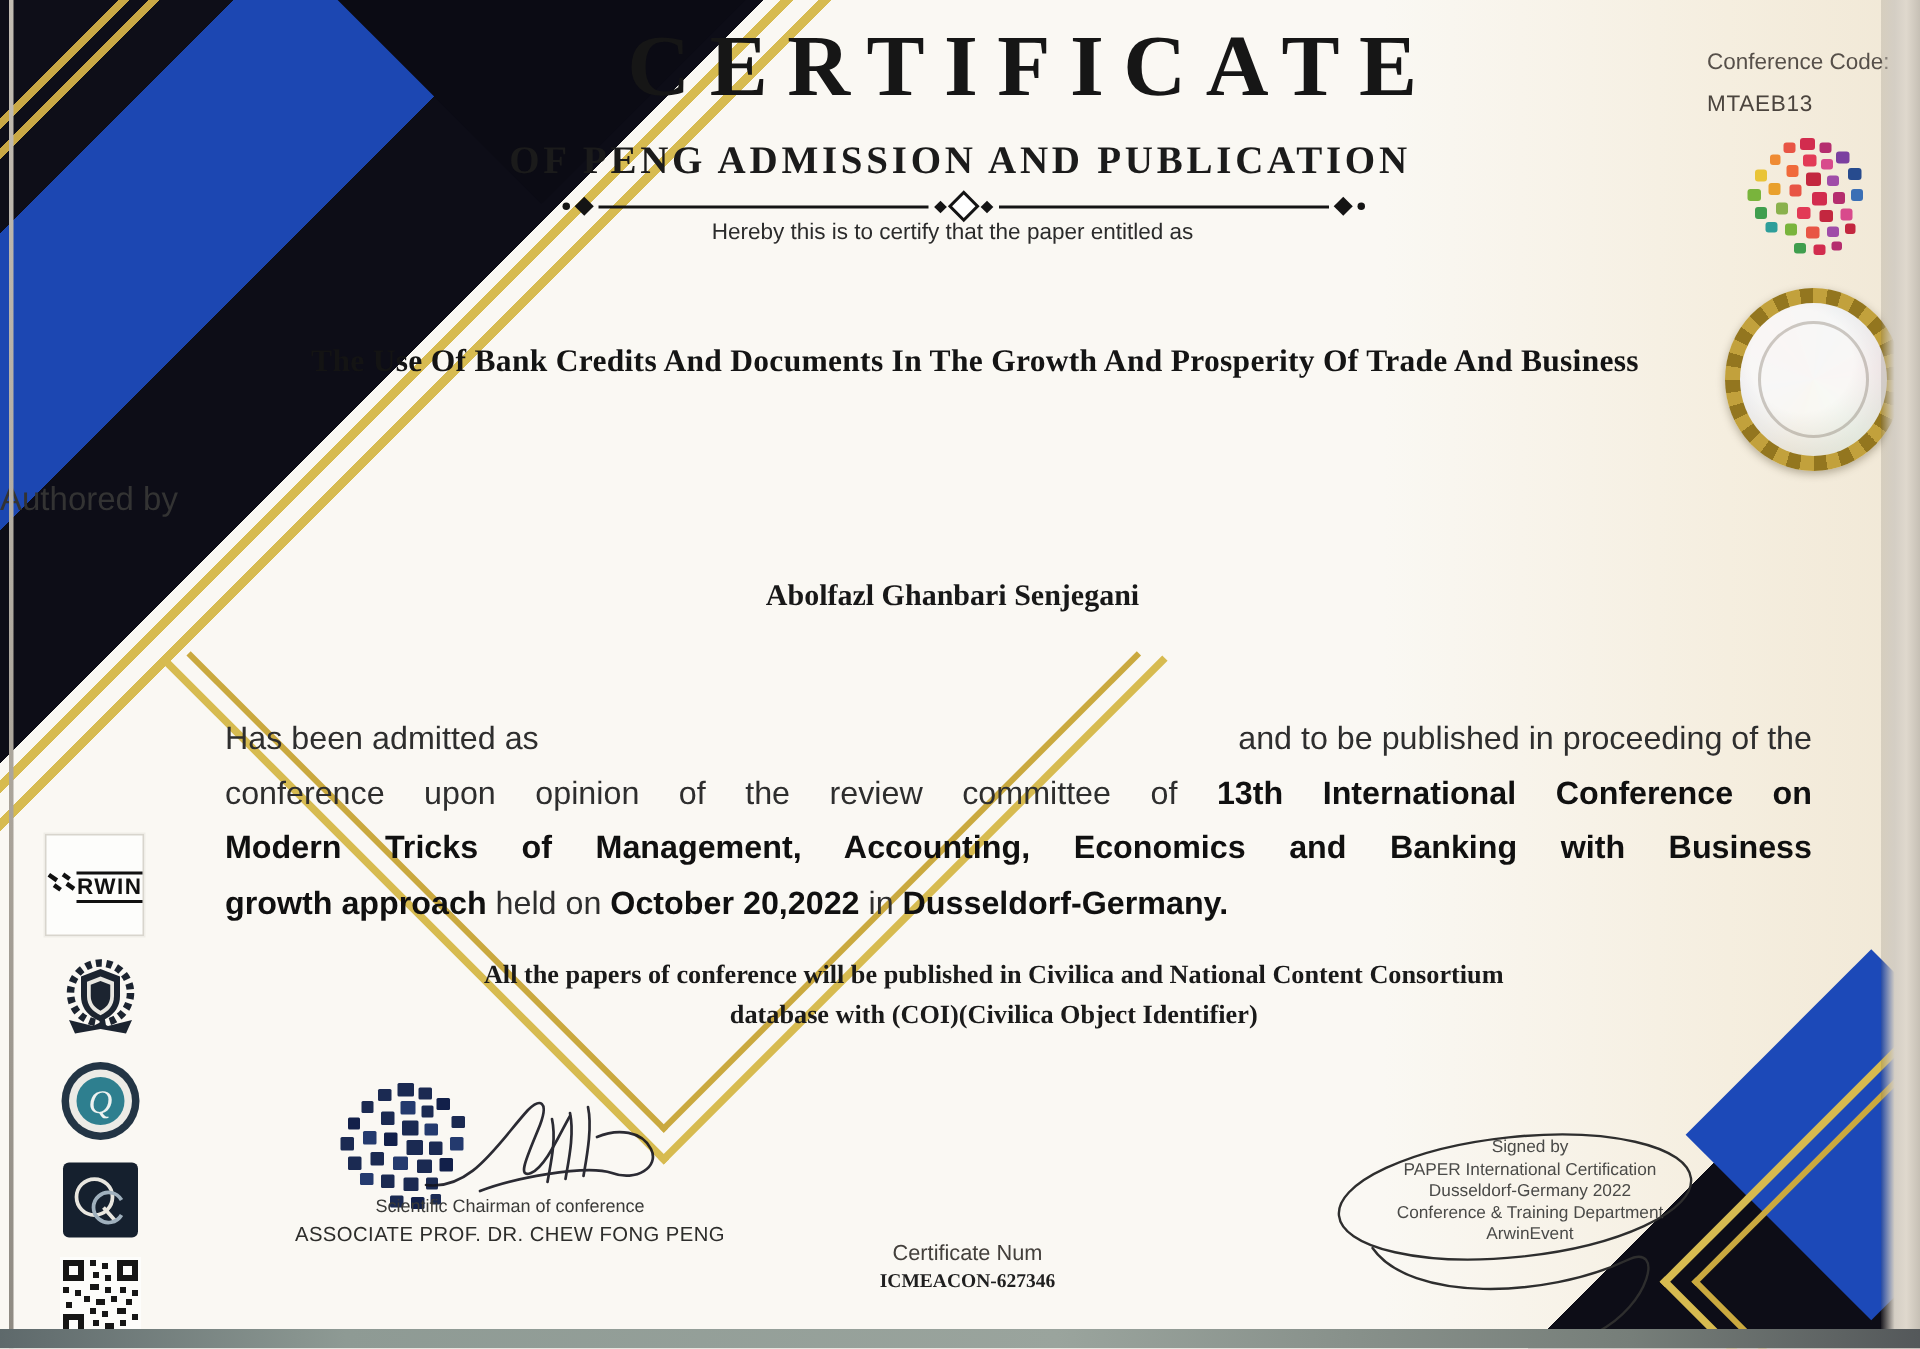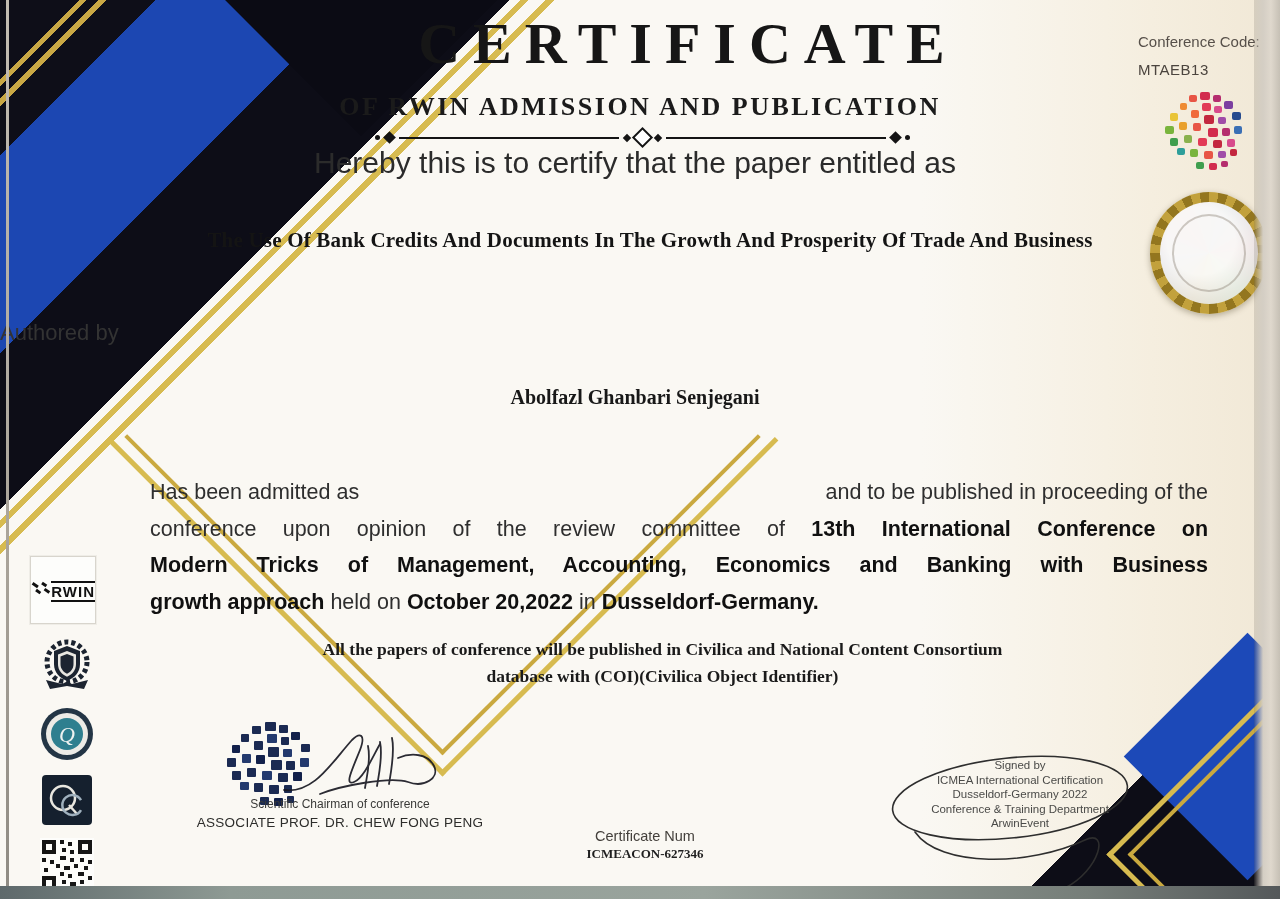--- a/index.html
+++ b/index.html
@@ -44,21 +44,21 @@
   .subtitle{position:absolute;top:92px;left:0;width:1280px;text-align:center;z-index:3;
             font-size:26px;font-weight:700;letter-spacing:2.5px;color:#1b1b1b;}
   .divider{position:absolute;top:130px;left:375px;width:535px;display:flex;z-index:3;
            align-items:center;gap:5px;}
   .divider .rule{flex:1;height:2px;background:#141414;}
   .dot{width:5px;height:5px;border-radius:50%;background:#141414;}
   .dsq{width:9px;height:9px;background:#141414;transform:rotate(45deg);}
   .dsq.small{width:6px;height:6px;}
   .dhollow{width:11px;height:11px;border:2px solid #141414;transform:rotate(45deg);background:#fff;}
   .hereby{position:absolute;top:146px;left:0;width:1270px;text-align:center;z-index:3;
-          font-size:30px;color:#2b2b2b;}
+          font-size:15px;color:#2b2b2b;}
 
   
   .conf-code{position:absolute;left:1138px;top:28px;z-index:3;color:#57504a;font-size:15px;line-height:28px;}
   .conf-code .code{color:#4b443e;letter-spacing:.5px;}
   .globe-logo{position:absolute;left:1156px;top:86px;z-index:3;}
   .seal{position:absolute;left:1150px;top:192px;width:118px;height:122px;border-radius:50%;z-index:3;
         background:repeating-conic-gradient(#c2a13c 0 9deg,#93761f 9deg 18deg);
         box-shadow:0 2px 6px rgba(60,50,20,.35);}
   .seal::before{content:"";position:absolute;inset:10px;border-radius:50%;
         background:
@@ -119,21 +119,21 @@
   <div class="corner-tl">
     <div class="tl-diamond"></div>
   </div>
   <div class="chev chev-tl"></div>
   <div class="corner-br">
     <div class="br-diamond"></div>
   </div>
   <div class="chev chev-br"></div>
 
   <div class="title serif">CERTIFICATE</div>
-  <div class="subtitle serif">OF RWIN ADMISSION AND PUBLICATION</div>
+  <div class="subtitle serif">OF PENG ADMISSION AND PUBLICATION</div>
   <div class="divider">
     <span class="dot"></span>
     <span class="dsq"></span>
     <span class="rule"></span>
     <span class="dsq small"></span>
     <span class="dhollow"></span>
     <span class="dsq small"></span>
     <span class="rule"></span>
     <span class="dsq"></span>
     <span class="dot"></span>
@@ -256,21 +256,21 @@
     <div class="chair-name">ASSOCIATE PROF. DR. CHEW FONG PENG</div>
   </div>
 
   <div class="certnum">
     <div class="lbl">Certificate Num</div>
     <div class="val serif">ICMEACON-627346</div>
   </div>
 
   <div class="rsig">
     <div>Signed by</div>
-    <div>ICMEA International Certification</div>
+    <div>PAPER International Certification</div>
     <div>Dusseldorf-Germany 2022</div>
     <div>Conference &amp; Training Department</div>
     <div>ArwinEvent</div>
   </div>
   <div class="rsig-oval">
     <svg width="310" height="155" viewBox="0 0 310 155">
       <g fill="none" stroke="#2e2e2e" stroke-width="1.6" stroke-linecap="round">
         <ellipse cx="150" cy="58" rx="118" ry="40" transform="rotate(-6 150 58)"></ellipse>
         <path d="M55,92 C80,128 170,126 225,100 C250,88 240,130 205,148"></path>
       </g>

